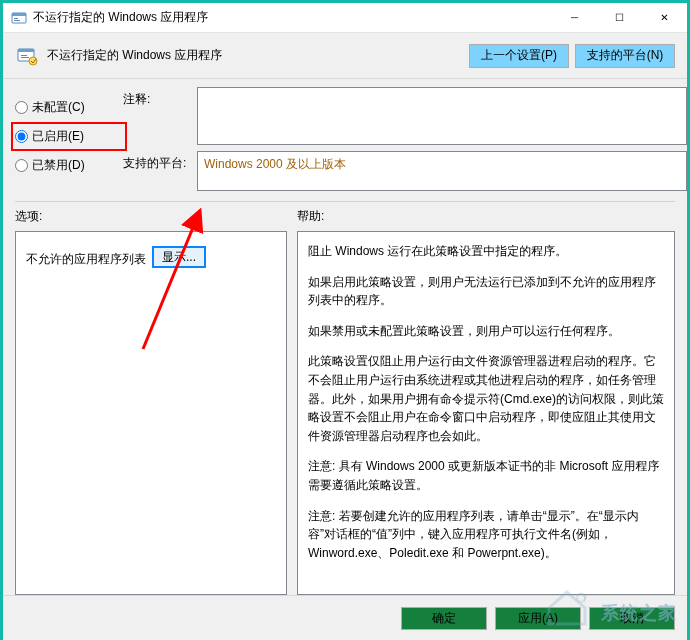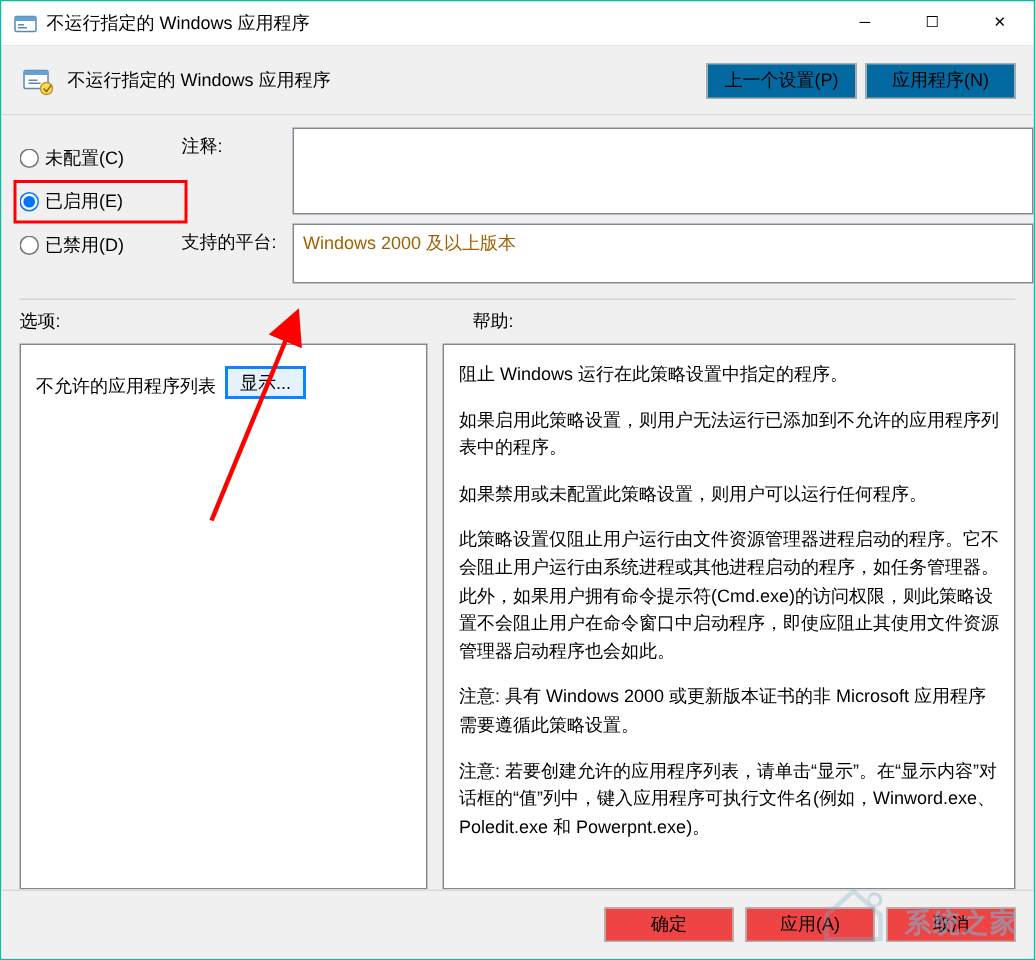--- a/index.html
+++ b/index.html
@@ -7,21 +7,21 @@
   body {
     font-family: "Microsoft YaHei", "Segoe UI", Tahoma, sans-serif;
     font-size: 12px;
     background: #fff;
     color: #000;
     width: 690px;
     height: 640px;
     overflow: hidden;
     position: relative;
   }
-  .window { width: 690px; height: 640px; border: 1px solid #14b8a6; background: #fff; position: relative; }
+  .window { width: 690px; height: 640px; border: 3px solid #14b8a6; background: #fff; position: relative; }
 
   
   .titlebar {
     height: 30px;
     display: flex; align-items: center;
     border-bottom: 1px solid #e5e5e5;
     background: #fff;
   }
   .titlebar .icon { width: 16px; height: 16px; margin: 0 6px 0 8px; display:inline-block; }
   .titlebar .title { flex: 1; font-size: 12px; color: #000; }
@@ -38,21 +38,21 @@
     display: flex; align-items: center;
     padding: 0 12px;
   }
   .header-icon {
     width: 24px; height: 24px; margin-right: 8px;
     display: inline-block;
   }
   .header-title { flex: 1; font-size: 12px; }
   .navbtn {
     height: 24px; min-width: 100px;
-    border: 1px solid #adadad; background: #0369a1;
+    border: 1px solid #adadad; background: #7dd3fc;
     margin-left: 6px; font-size: 12px;
     display: inline-flex; align-items: center; justify-content: center;
     padding: 0 10px;
   }
 
   
   .body {
     position: relative;
     background: #f0f0f0;
     width: 100%;
@@ -99,21 +99,20 @@
     color: #a16207;
   }
   .outline-box.short { min-height: 40px; }
 
   .hr { height: 1px; background: #d3d3d3; margin: 6px 12px; }
 
   .labels-row {
     display: flex;
     padding: 0 12px 2px 12px;
     font-size: 12px;
-    gap: 20px;
   }
   .labels-row .left { width: 282px; }
   .labels-row .right { flex: 1; }
 
   .lower {
     flex: 1;
     display: flex;
     gap: 10px;
     padding: 4px 12px 0 12px;
     min-height: 0;
@@ -142,21 +141,21 @@
   .footer {
     height: 46px;
     border-top: 1px solid #d9d9d9;
     display: flex; align-items: center; justify-content: flex-end;
     padding: 0 12px;
     gap: 8px;
     background: #f0f0f0;
   }
   .dlgbtn {
     height: 23px; min-width: 86px;
-    border: 1px solid #adadad; background: #ef4444;
+    border: 1px solid #adadad; background: #15803d;
     font-size: 12px;
     display: inline-flex; align-items: center; justify-content: center;
   }
 
   
   .arrow-svg {
     position: absolute;
     left: 130px; top: 158px;
     width: 100px; height: 200px;
     pointer-events: none;
@@ -221,21 +220,21 @@
         <rect x="3" y="5" width="16" height="12" rx="1" fill="#fff" stroke="#5a88b5"></rect>
         <rect x="3" y="5" width="16" height="3" fill="#66a1d2"></rect>
         <rect x="6" y="11" width="6" height="1" fill="#5a88b5"></rect>
         <rect x="6" y="13" width="8" height="1" fill="#5a88b5"></rect>
         <circle cx="18" cy="17" r="4" fill="#ffd966" stroke="#c0941c"></circle>
         <path d="M16 17 l2 2 l3 -4" stroke="#8a6d00" stroke-width="1" fill="none"></path>
       </svg>
     </span>
     <span class="header-title">不运行指定的 Windows 应用程序</span>
     <button class="navbtn">上一个设置(P)</button>
-    <button class="navbtn">应用程序(N)</button>
+    <button class="navbtn">支持的平台(N)</button>
   </div>
 
   <div class="body">
 
     <div class="upper">
       <div class="config-col">
         <label class="radio-row">
           <input type="radio" name="cfg" style="">
           <span>未配置(C)</span>
         </label>

